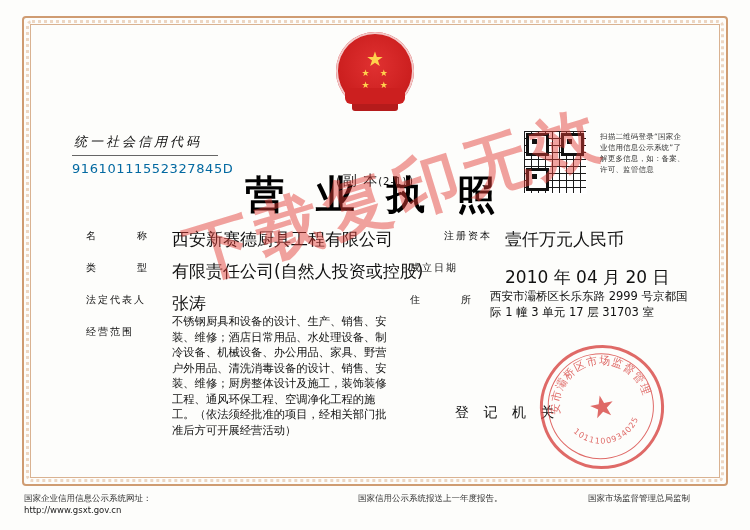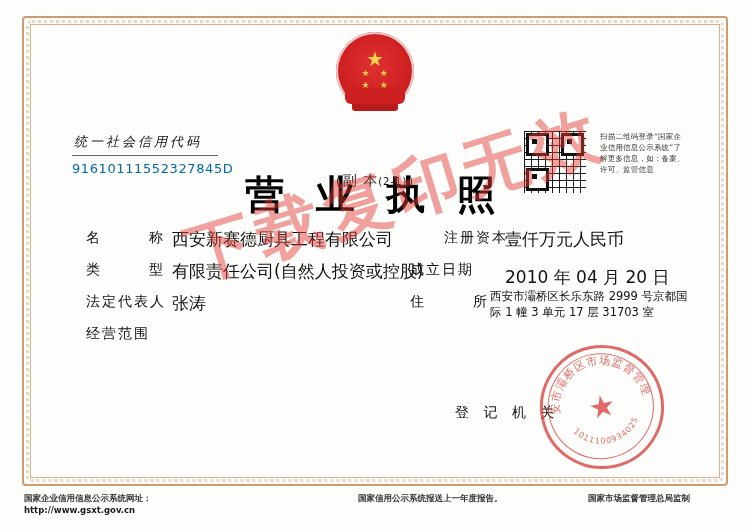--- a/index.html
+++ b/index.html
@@ -172,21 +172,21 @@
     font-size: 7.5px;
     line-height: 11px;
     color: #333;
     letter-spacing: .2px;
     margin-left: 10px;
   }
 
   
   .field-label {
     position: absolute;
-    font-size: 14px;
+    font-size: 10px;
     color: #111;
     letter-spacing: 7px;
     white-space: nowrap;
   }
   .field-value {
     position: absolute;
     font-size: 17px;
     color: #111;
     line-height: 18px;
   }
@@ -275,21 +275,20 @@
 
   
   .footer {
     position: absolute;
     left: 0; top: 492px;
     width: 714px;
     height: 38px;
     font-size: 8.5px;
     color: #333;
     line-height: 12px;
-    font-weight: bold;
   }
   .footer .f-left  { position: absolute; left: 24px;  top: 0; }
   .footer .f-left .url { color: #1a1a1a; }
   .footer .f-mid   { position: absolute; left: 358px; top: 0; }
   .footer .f-right { position: absolute; right: 24px; top: 0; text-align: center; }
 </style>
 </head>
 <body>
 
 <div id="license">
@@ -334,20 +333,21 @@
   <div class="field-label l-name">名　　称</div>
   <div class="field-value v-name">西安新赛德厨具工程有限公司</div>
 
   <div class="field-label l-type">类　　型</div>
   <div class="field-value v-type">有限责任公司(自然人投资或控股)</div>
 
   <div class="field-label l-rep">法定代表人</div>
   <div class="field-value v-rep">张涛</div>
 
   <div class="field-label l-scope">经营范围</div>
+  <div class="field-value v-scope">不锈钢厨具和设备的设计、生产、销售、安装、维修；酒店日常用品、水处理设备、制冷设备、机械设备、办公用品、家具、野营户外用品、清洗消毒设备的设计、销售、安装、维修；厨房整体设计及施工，装饰装修工程、通风环保工程、空调净化工程的施工。（依法须经批准的项目，经相关部门批准后方可开展经营活动）</div>
 
   <div class="field-label l-cap">注册资本</div>
   <div class="field-value v-cap">壹仟万元人民币</div>
 
   <div class="field-label l-date">成立日期</div>
   <div class="field-value v-date">2010 年 04 月 20 日</div>
 
   <div class="field-label l-addr">住　　所</div>
   <div class="field-value v-addr">西安市灞桥区长乐东路 2999 号京都国际 1 幢 3 单元 17 层 31703 室</div>
 

